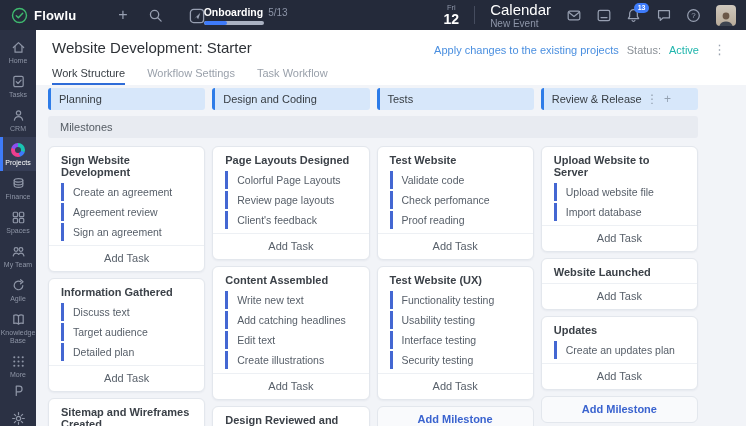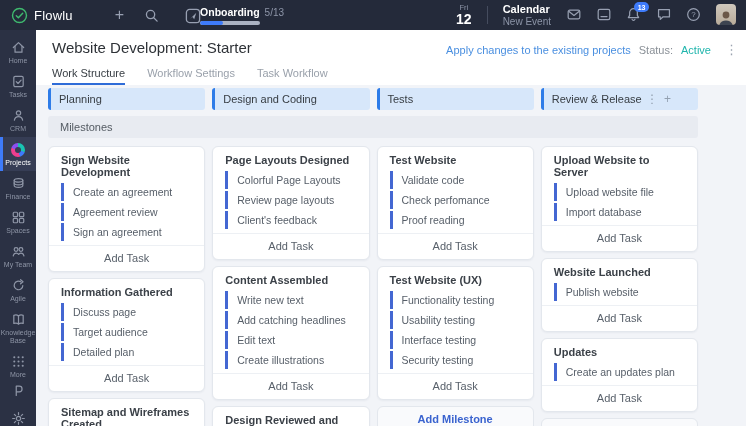--- a/index.html
+++ b/index.html
@@ -6,38 +6,38 @@
   html,body { margin:0; padding:0; }
   body {
     width:746px; height:426px; overflow:hidden; position:relative;
     font-family:"Liberation Sans", sans-serif; background:#f2f4f8;
     -webkit-font-smoothing:antialiased;
   }
   
   .topbar { position:absolute; top:0; left:0; width:746px; height:30px; background:#242a3a;
     display:flex; align-items:center; z-index:5; color:#99a1b3; }
   .tb-logo { display:flex; align-items:center; gap:6px; padding-left:11px; }
-  .tb-logo-text { color:#ffffff; font-size:13px; font-weight:400; letter-spacing:.2px; }
+  .tb-logo-text { color:#ffffff; font-size:13px; font-weight:700; letter-spacing:.2px; }
   .tb-plus { margin-left:42px; font-size:16px; color:#98a0b2; cursor:pointer; line-height:1; }
   .tb-ico { width:15px; height:15px; color:#98a0b2; }
   .tb-search { margin-left:20px; }
   .tb-onboarding { margin-left:26px; display:flex; align-items:center; gap:0; }
   .tb-ob-col { display:flex; flex-direction:column; gap:3px; }
   .tb-ob-row { display:flex; align-items:baseline; gap:5px; }
   .tb-ob-label { color:#ffffff; font-size:10.5px; font-weight:700; }
   .tb-ob-count { color:#8d95a8; font-size:10px; }
   .tb-progress { width:60px; height:4px; border-radius:2px; background:#aab2c2; overflow:hidden; }
   .tb-progress-fill { height:100%; background:#3e7bfa; border-radius:2px; }
   .tb-right { margin-left:auto; display:flex; align-items:center; gap:15px; padding-right:10px; }
   .tb-date { display:flex; flex-direction:column; align-items:center; line-height:1; }
   .tb-date-wd { font-size:7.5px; color:#8d95a8;text-align:center; }
   .tb-date-day { font-size:14px; color:#ffffff; font-weight:700; margin-top:1px; }
   .tb-divider { width:1px; height:18px; background:#454c5e; }
   .tb-cal { display:flex; flex-direction:column; line-height:1.15; cursor:pointer; }
-  .tb-cal-1 { font-size:11px; color:#ffffff; font-weight:700; }
+  .tb-cal-1 { font-size:15px; color:#ffffff; font-weight:400; }
   .tb-cal-2 { font-size:10px; color:#8d95a8; }
   .tb-bell-wrap { position:relative; }
   .tb-badge { position:absolute; top:-5px; right:-8px; background:#3e7bfa; color:#fff;
     font-size:7px; font-weight:700; padding:1.5px 3.5px; border-radius:7px; line-height:1; }
   .tb-avatar { width:20px; height:21px; border-radius:4px; overflow:hidden;
     background:linear-gradient(180deg,#cfc8bd 0%,#b8ab99 100%); position:relative; cursor:pointer; }
   .tb-avatar svg { position:absolute; bottom:-1px; left:0; }
   
   .sidebar { position:absolute; top:30px; left:0; width:36px; height:396px; background:#2b3144;
     display:flex; flex-direction:column; padding-top:5px; z-index:4; }
@@ -52,21 +52,21 @@
     background:conic-gradient(#19c3b2 0 30%, #3e7bfa 30% 45%, #ef3e8e 45% 80%, #8a4ff0 80% 100%); position:relative; }
   .donut::after { content:""; position:absolute; inset:4px; background:#363d55; border-radius:50%; }
   .sb-bottom { margin-top:auto; display:flex; flex-direction:column; align-items:center; gap:13px; padding-bottom:12px; }
   
   .main { position:absolute; left:36px; top:30px; width:710px; height:396px; }
   .page-header { background:#ffffff; height:55px; position:relative; }
   .page-title { padding:9px 0 0 16px; font-size:15px; color:#2e3237; }
   .tabs { position:absolute; bottom:0; left:16px; display:flex; gap:22px; }
   .tab { font-size:11px; color:#9aa1ab; padding-bottom:6px; cursor:pointer; }
   .tab.active { color:#3a4046; border-bottom:2px solid #2f6cd8; padding-bottom:4px; }
-  .header-right { position:absolute; right:8px; top:13px; display:flex; align-items:center; gap:8px; font-size:11px; }
+  .header-right { position:absolute; right:20px; top:13px; display:flex; align-items:center; gap:8px; font-size:11px; }
   .apply-link { color:#4a8fe0; cursor:pointer; }
   .status-label { color:#8a9097; }
   .status-value { color:#1fb5ac; cursor:pointer;text-align:right; }
   .kebab { color:#9aa3af; font-size:13px; margin-left:6px; cursor:pointer; line-height:1; }
   
   .content { padding:3px 0 0 12px; }
   .board { width:650px; }
   .col-headers { display:flex; gap:7px; }
   .col-header { flex:1; height:22px; background:#d7e7fa; border-left:3px solid #2e7ce8; border-radius:3px;
     display:flex; align-items:center; padding:0 24px 0 8px; font-size:11px; color:#363c42; cursor:pointer; }
@@ -335,21 +335,21 @@
               <div class="task-list">
                 <div class="task">Create an agreement</div>
                 <div class="task">Agreement review</div>
                 <div class="task">Sign an agreement</div>
               </div>
               <div class="add-task">Add Task</div>
             </div>
             <div class="ms-card">
               <div class="ms-title">Information Gathered</div>
               <div class="task-list">
-                <div class="task">Discuss page</div>
+                <div class="task">Discuss text</div>
                 <div class="task">Target audience</div>
                 <div class="task">Detailed plan</div>
               </div>
               <div class="add-task">Add Task</div>
             </div>
             <div class="ms-card">
               <div class="ms-title">Sitemap and Wireframes Created</div>
               <div class="task-list"></div>
             </div>
           </div>
@@ -404,23 +404,20 @@
             <div class="ms-card">
               <div class="ms-title">Upload Website to Server</div>
               <div class="task-list">
                 <div class="task">Upload website file</div>
                 <div class="task">Import database</div>
               </div>
               <div class="add-task">Add Task</div>
             </div>
             <div class="ms-card">
               <div class="ms-title">Website Launched</div>
-              <div class="task-list">
-                <div class="task">Publish website</div>
-              </div>
               <div class="add-task">Add Task</div>
             </div>
             <div class="ms-card">
               <div class="ms-title">Updates</div>
               <div class="task-list">
                 <div class="task">Create an updates plan</div>
               </div>
               <div class="add-task">Add Task</div>
             </div>
             <div class="add-milestone">Add Milestone</div>

